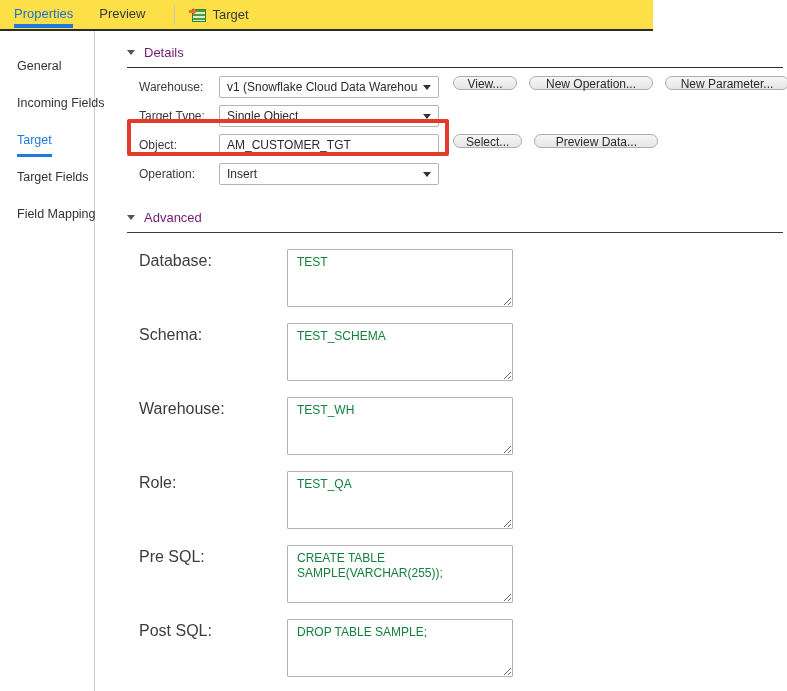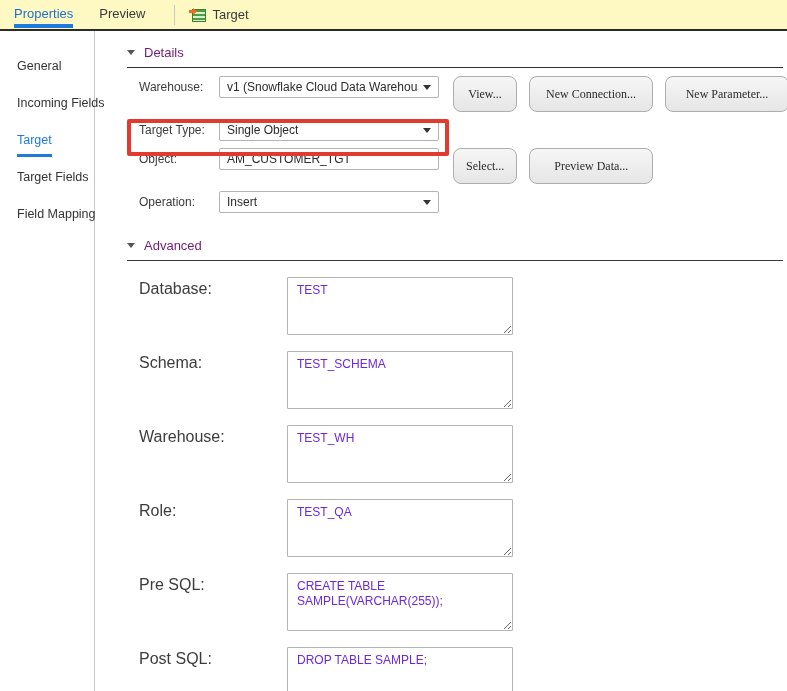--- a/index.html
+++ b/index.html
@@ -16,23 +16,23 @@
     font-size: 12px;
     color: #2b2b2b;
     overflow: hidden;
     position: relative;
   }
 
   
   .tabbar {
     position: absolute;
     top: 0; left: 0;
-    width: 787px;
+    width: 653px;
     height: 31px;
-    background: #fef9c3;
+    background: #fde047;
     border-bottom: 2px solid #2b2b2b;
   }
   .tabs {
     display: flex;
     align-items: center;
     height: 29px;
     padding-left: 14px;
   }
   .tab {
     font-size: 13px;
@@ -199,27 +199,27 @@
     position: absolute;
     right: 8px; top: 9px;
     width: 0; height: 0;
     border-left: 4.5px solid transparent;
     border-right: 4.5px solid transparent;
     border-top: 5px solid #333;
     pointer-events: none;
   }
   .btns { display: flex; margin-left: 14px; padding-top: 0px; }
   .btn {
-    font-family: Liberation Serif, serif;
+    font-family: Liberation Sans, sans-serif;
     font-size: 12px;
     color: #2b2b2b;
     background: linear-gradient(to bottom, #f6f6f6, #e6e6e6);
     border: 1px solid #adadad;
     border-radius: 8px;
-    height: 36px;
+    height: 14px;
     padding: 0 12px;
     margin-right: 12px;
     cursor: pointer;
     white-space: nowrap;
     min-width: 64px;
   }
   .btn.wide { min-width: 124px; }
 
   
   .highlight-box {
@@ -250,21 +250,21 @@
     font-size: 16px;
     color: #3c3c3c;
     padding-top: 3px;
     white-space: nowrap;
   }
   textarea.ta {
     width: 226px;
     height: 58px;
     font-family: "Liberation Sans", sans-serif;
     font-size: 12px;
-    color: #6d28d9;
+    color: #15803d;
     border: 1px solid #b4b4b4;
     border-radius: 1px;
     padding: 5px 6px 5px 9px;
     resize: both;
     outline: none;
     overflow: hidden;
     line-height: 15px;
     background: #ffffff;
   }
 </style>
@@ -325,21 +325,21 @@
     <div class="row">
       <div class="lbl">Warehouse:</div>
       <div class="ctrl sel-wrap">
         <select class="inp">
           <option>v1 (Snowflake Cloud Data Warehouse)</option>
         </select>
         <span class="sel-arrow"></span>
       </div>
       <div class="btns">
         <button class="btn">View...</button>
-        <button class="btn wide">New Connection...</button>
+        <button class="btn wide">New Operation...</button>
         <button class="btn wide">New Parameter...</button>
       </div>
     </div>
 
     <div class="row">
       <div class="lbl">Target Type:</div>
       <div class="ctrl sel-wrap">
         <select class="inp">
           <option>Single Object</option>
         </select>

